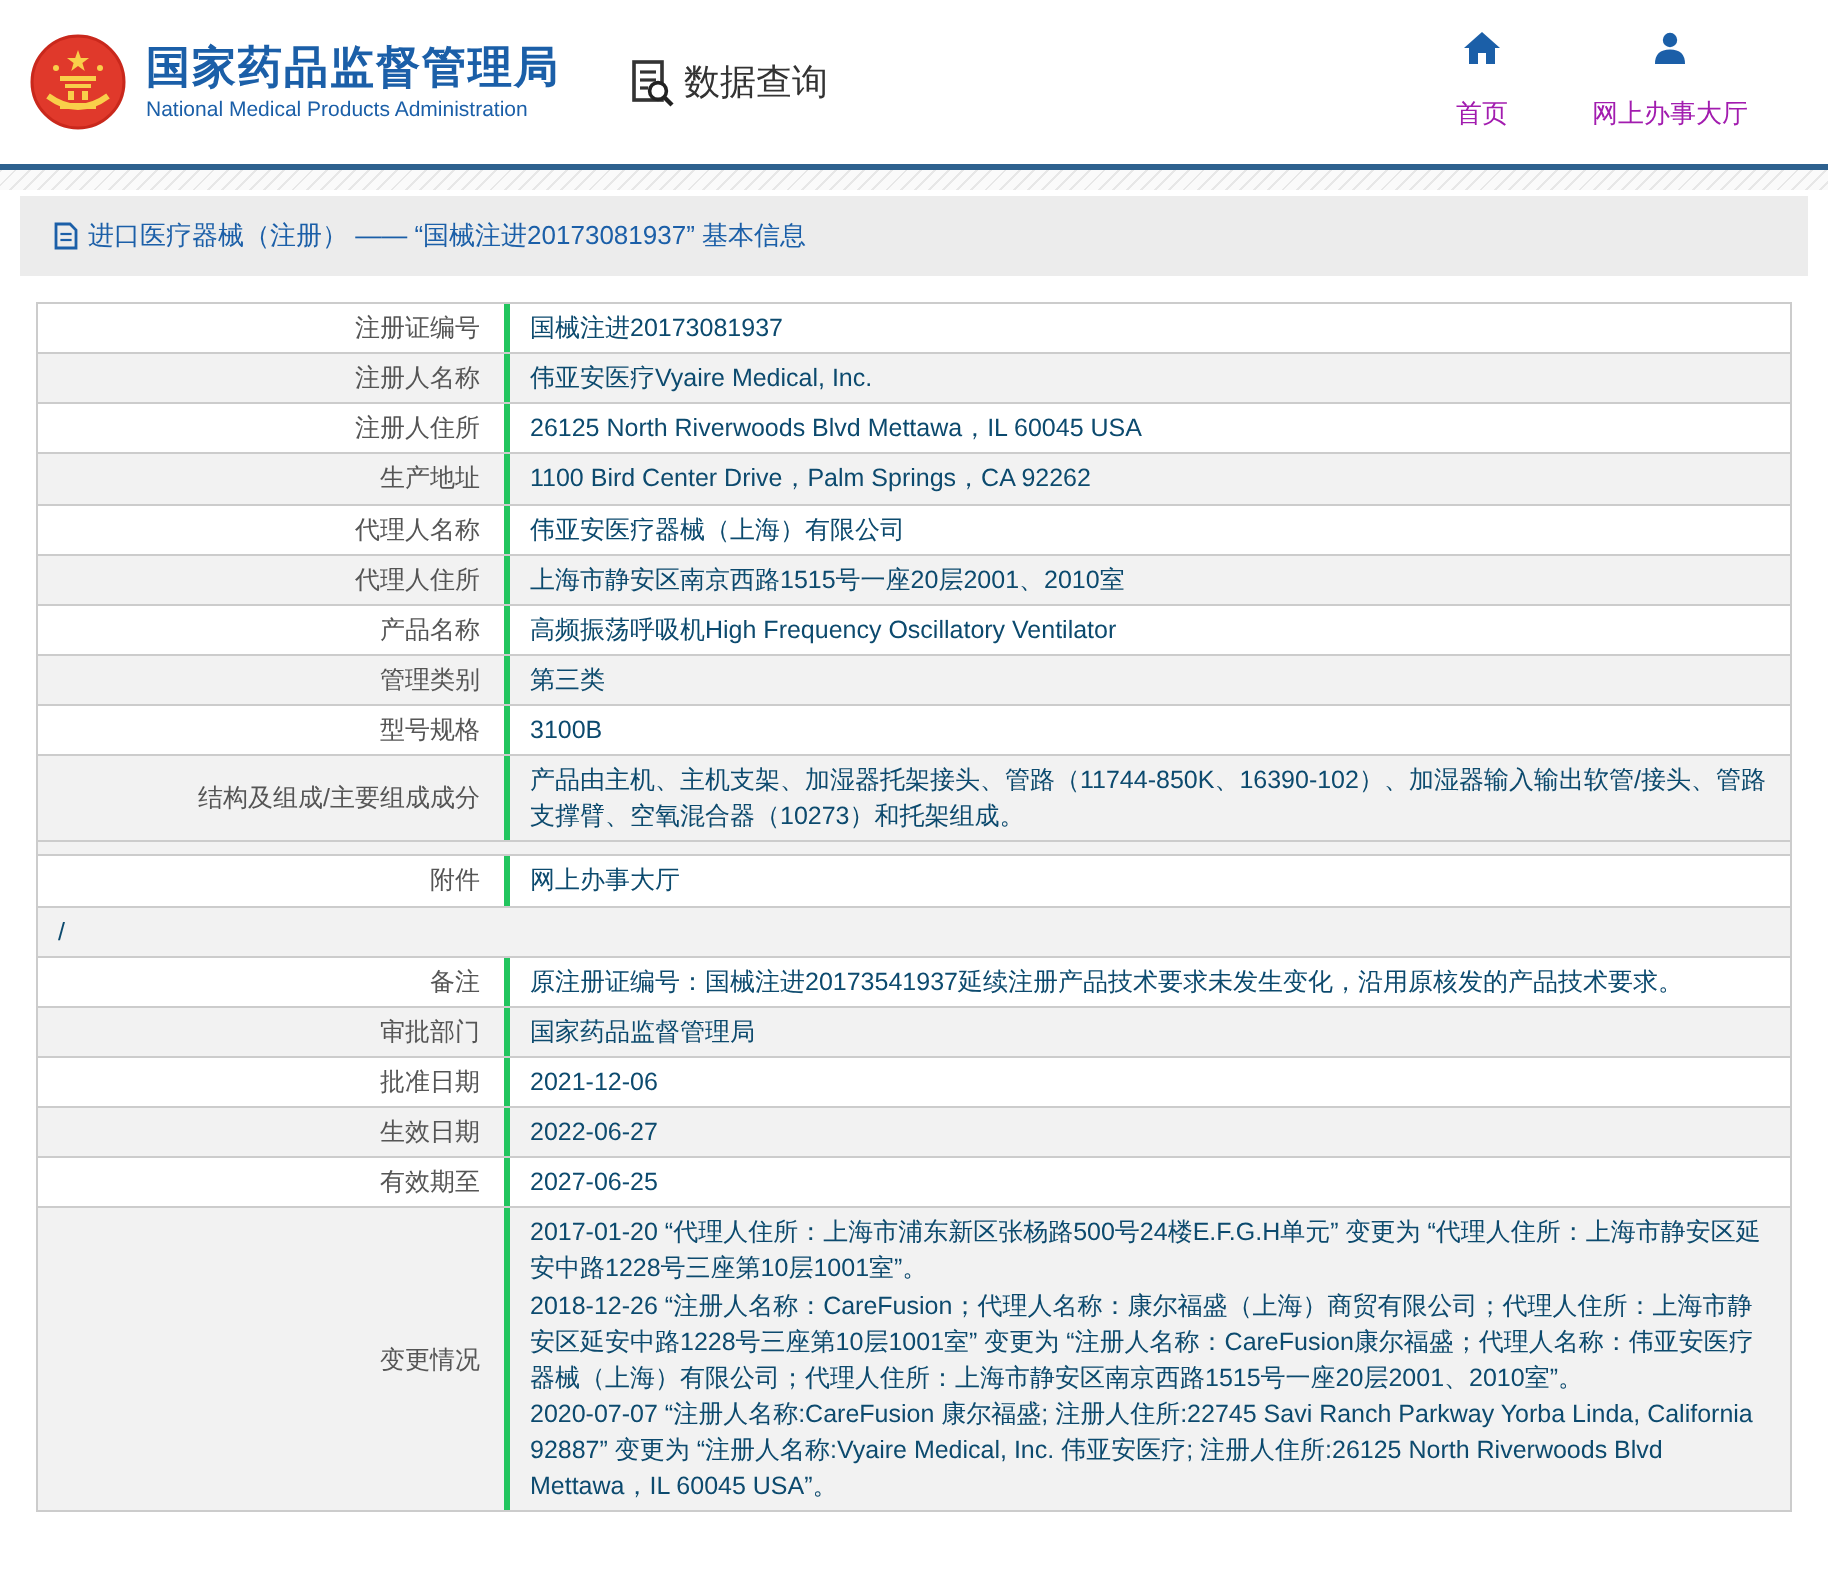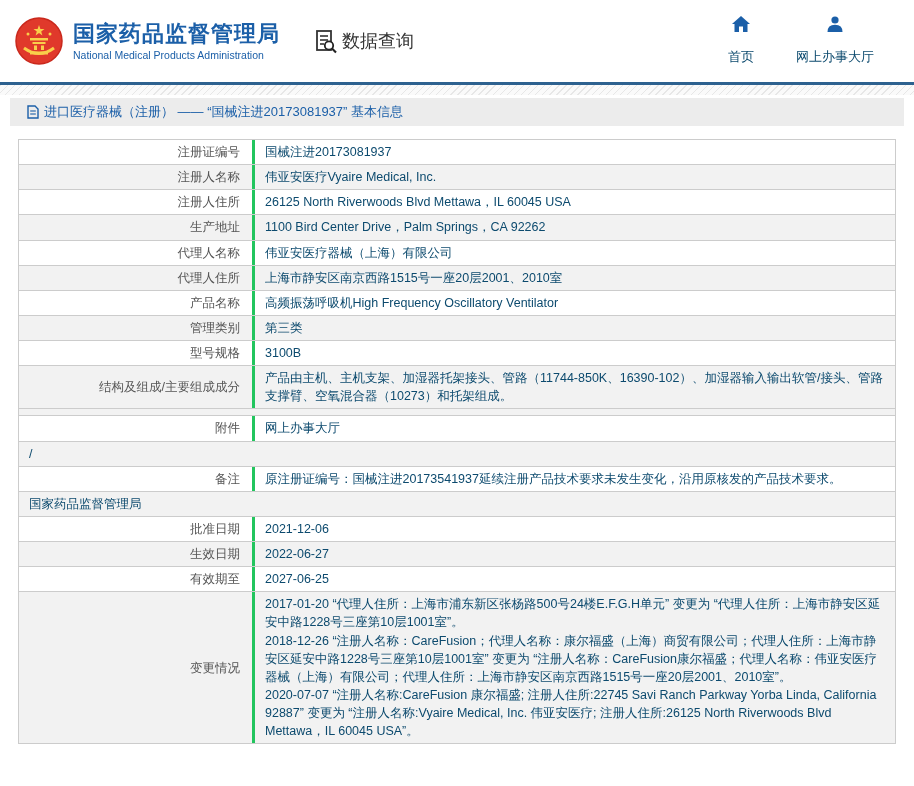--- a/index.html
+++ b/index.html
@@ -9,27 +9,27 @@
   
   .header { height:82px; display:flex; align-items:center; background:#fff; padding-left:15px; }
   .logo { width:48px; height:48px; flex:none; }
   .titles { margin-left:10px; }
   .title-cn { font-size:22px; font-weight:bold; color:#1b5fa8; letter-spacing:1px; line-height:1.2; }
   .title-en { font-size:10.5px; color:#1b5fa8; margin-top:2px; }
   .query { display:flex; align-items:center; margin-left:32px; cursor:pointer; }
   .query-text { font-size:18px; color:#333; margin-left:4px; }
   .hdr-right { margin-left:auto; margin-right:40px; display:flex; gap:42px; }
   .hdr-item { display:flex; flex-direction:column; align-items:center; cursor:pointer; }
-  .hdr-item-label { font-size:13px; color:#0c4a6e; margin-top:16px; }
+  .hdr-item-label { font-size:13px; color:#a21caf; margin-top:16px; }
 
   .blue-line { height:3px; background:#2d618f; }
   .hatch { height:10px; background:repeating-linear-gradient(135deg,#e7e7e7 0 1px,#fafafa 1px 5px); }
 
   
-  .crumb-bar { margin:3px 10px 0 10px; height:28px; background:#ececec; display:flex; align-items:center; padding-left:17px; }
+  .crumb-bar { margin:3px 10px 0 10px; height:40px; background:#ececec; display:flex; align-items:center; padding-left:17px; }
   .crumb-text { font-size:13px; color:#1b5fa8; margin-left:5px; }
 
   
   .content { margin:13px 18px 0 18px; }
   .info-table { border:1px solid #ccc; border-bottom:none; }
   .row { display:flex; border-bottom:1px solid #ccc; background:#fff; }
   .row.alt { background:#f2f2f2; }
   .cl { width:236px; flex:none; border-right:3px solid #22c55e; display:flex; align-items:center; justify-content:flex-end;
         text-align:right; padding:3px 12px 3px 6px; font-size:12.5px; color:#555; line-height:1.45; }
   .cv { flex:1; padding:3px 10px; font-size:12.5px; color:#0c4a6e; line-height:1.45; display:flex; flex-direction:column; justify-content:center; }
@@ -149,20 +149,21 @@
       <div class="cv">网上办事大厅</div>
     </div>
     <div class="row alt">
       <div class="cv">/</div>
     </div>
     <div class="row">
       <div class="cl">备注</div>
       <div class="cv">原注册证编号：国械注进20173541937延续注册产品技术要求未发生变化，沿用原核发的产品技术要求。</div>
     </div>
     <div class="row alt">
+      <div class="cl">审批部门</div>
       <div class="cv">国家药品监督管理局</div>
     </div>
     <div class="row">
       <div class="cl">批准日期</div>
       <div class="cv">2021-12-06</div>
     </div>
     <div class="row alt">
       <div class="cl">生效日期</div>
       <div class="cv">2022-06-27</div>
     </div>

